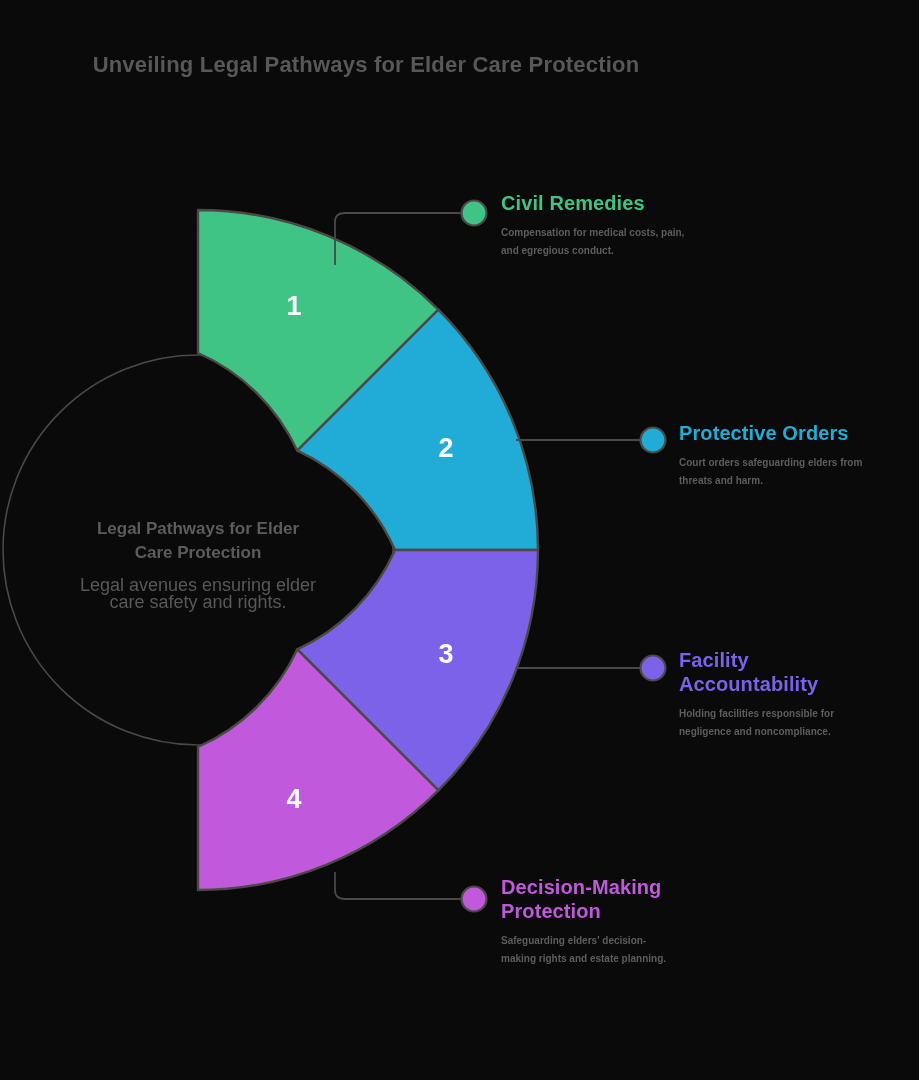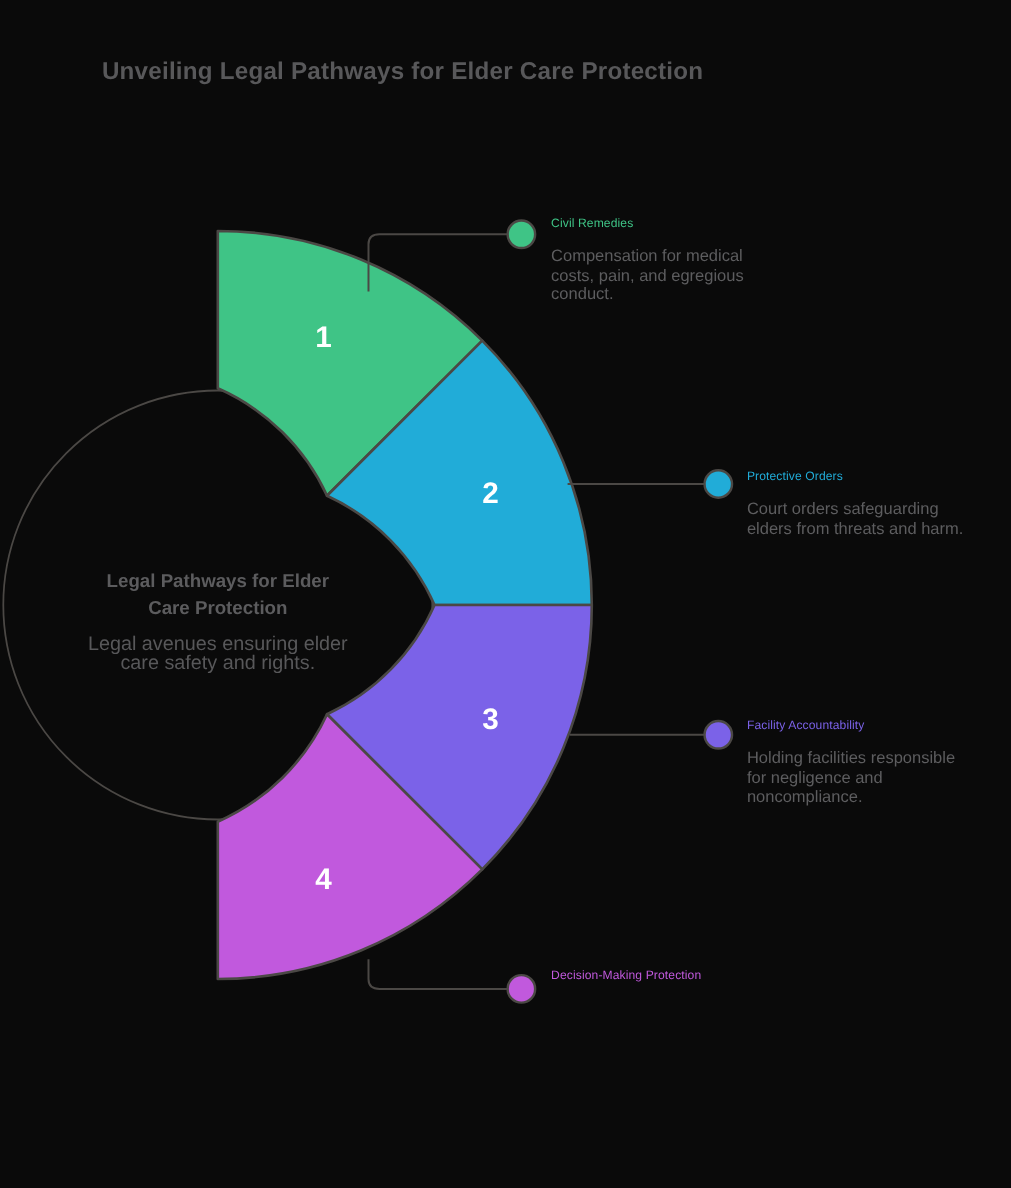--- a/index.html
+++ b/index.html
@@ -49,30 +49,31 @@
   .hub-sub {
     margin-top:12px;
     font-size:18px;
     color:#58585a;
     line-height:17px;
   }
 
   
   .label-block { position:absolute; }
   .label-title {
-    font-size:11px;
-    font-weight:normal;
+    font-size:20px;
+    font-weight:bold;
     line-height:24px;
     letter-spacing:0.1px;
   }
   .label-desc {
     margin-top:9px;
-    font-size:15px;
+    font-size:10px;
     color:#5d5d5f;
     line-height:17.5px;
+    font-weight:bold;
   }
 
   #label-1 { left:501px; top:191px; width:190px; }
   #label-2 { left:679px; top:421px; width:205px; }
   #label-3 { left:679px; top:648px; width:210px; }
   #label-4 { left:501px; top:875px; width:175px; }
 </style>
 </head>
 <body>
 
@@ -141,15 +142,16 @@
     <div class="label-desc">Court orders safeguarding elders from threats and harm.</div>
   </div>
 
   <div class="label-block" id="label-3">
     <div class="label-title" style="color:#7b62e8">Facility Accountability</div>
     <div class="label-desc">Holding facilities responsible for negligence and noncompliance.</div>
   </div>
 
   <div class="label-block" id="label-4">
     <div class="label-title" style="color:#c159dd">Decision-Making Protection</div>
+    <div class="label-desc">Safeguarding elders' decision-making rights and estate planning.</div>
   </div>
 
 </div>
 
 </body></html>

